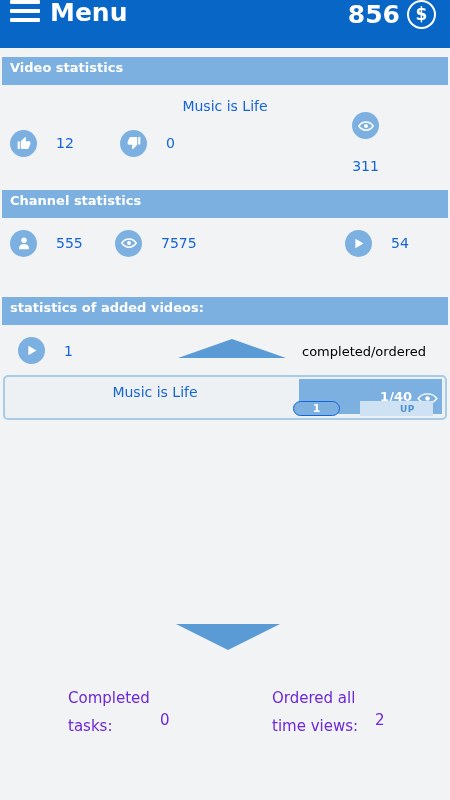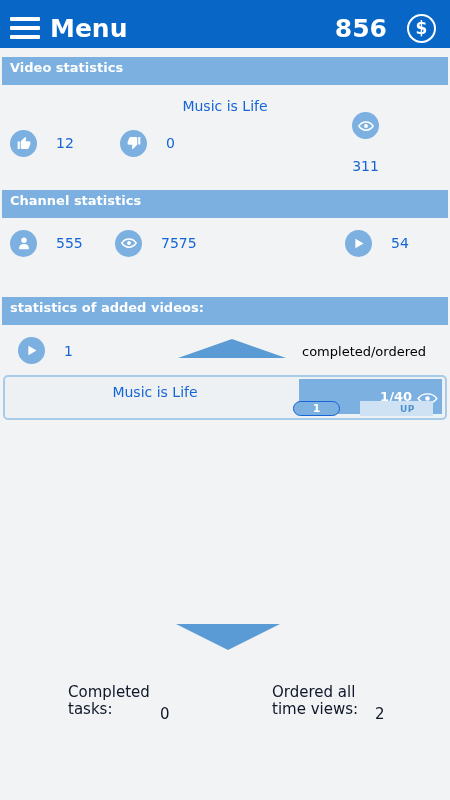--- a/index.html
+++ b/index.html
@@ -18,22 +18,22 @@
     height: 800px;
     background: #f2f3f4;
   }
 
   
   .header {
     position: relative;
     height: 48px;
     background: #0866c6;
     display: flex;
-    align-items: center;
-    padding: 8px 14px 0 10px;
+    align-items: flex-start;
+    padding: 0 14px 0 10px;
   }
   .hamburger {
     width: 30px;
     height: 22px;
     display: flex;
     flex-direction: column;
     justify-content: space-between;
     margin-right: 10px;
     cursor: pointer;
   }
@@ -48,21 +48,21 @@
     color: #ffffff;
     font-size: 25px;
     font-weight: bold;
     letter-spacing: 0px;
     line-height: 1;
   }
   .header-right {
     margin-left: auto;
     display: flex;
     align-items: center;
-    gap: 20px;
+    gap: 7px;
   }
   .coin-count {
     color: #ffffff;
     font-size: 25px;
     font-weight: bold;
     line-height: 1;
   }
   .coin-icon {
     width: 29px;
     height: 29px;
@@ -237,23 +237,23 @@
   }
   .totals {
     position: absolute;
     top: 684px;
     left: 0;
     width: 450px;
     height: 50px;
   }
   .total-block {
     position: absolute;
-    color: #0f172a;
+    color: #6d28d9;
     font-size: 15px;
-    line-height: 17px;
+    line-height: 28px;
     display: flex;
   }
   .tb-left  { left: 68px;  }
   .tb-right { left: 272px; }
   .total-label { white-space: pre-line; }
   .total-num-left {
     position: absolute;
     left: 92px;
     top: 22px;
   }

